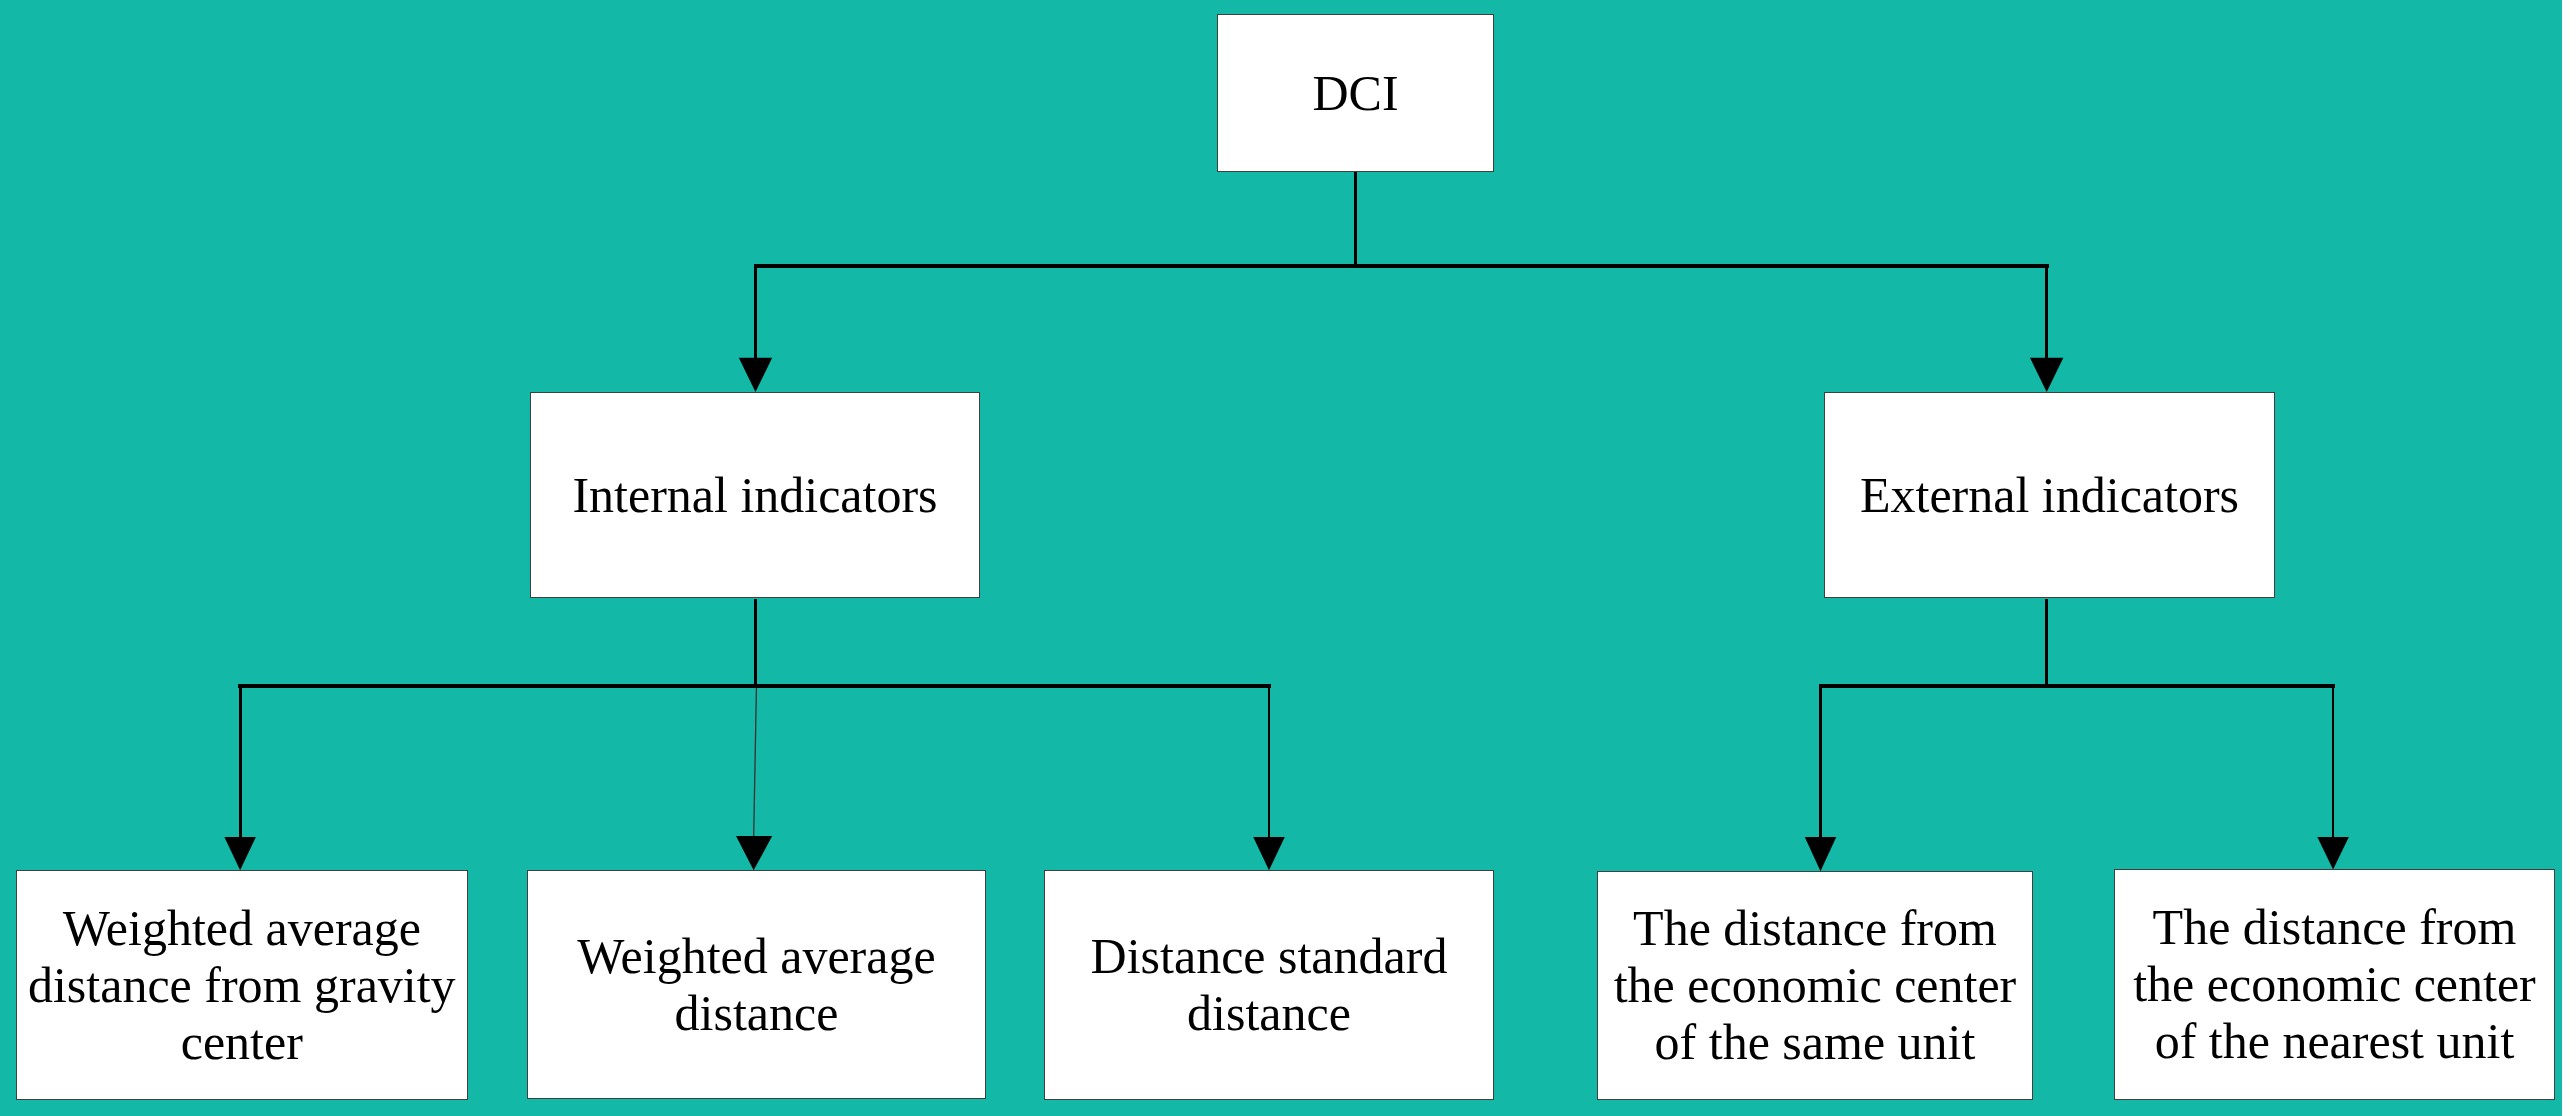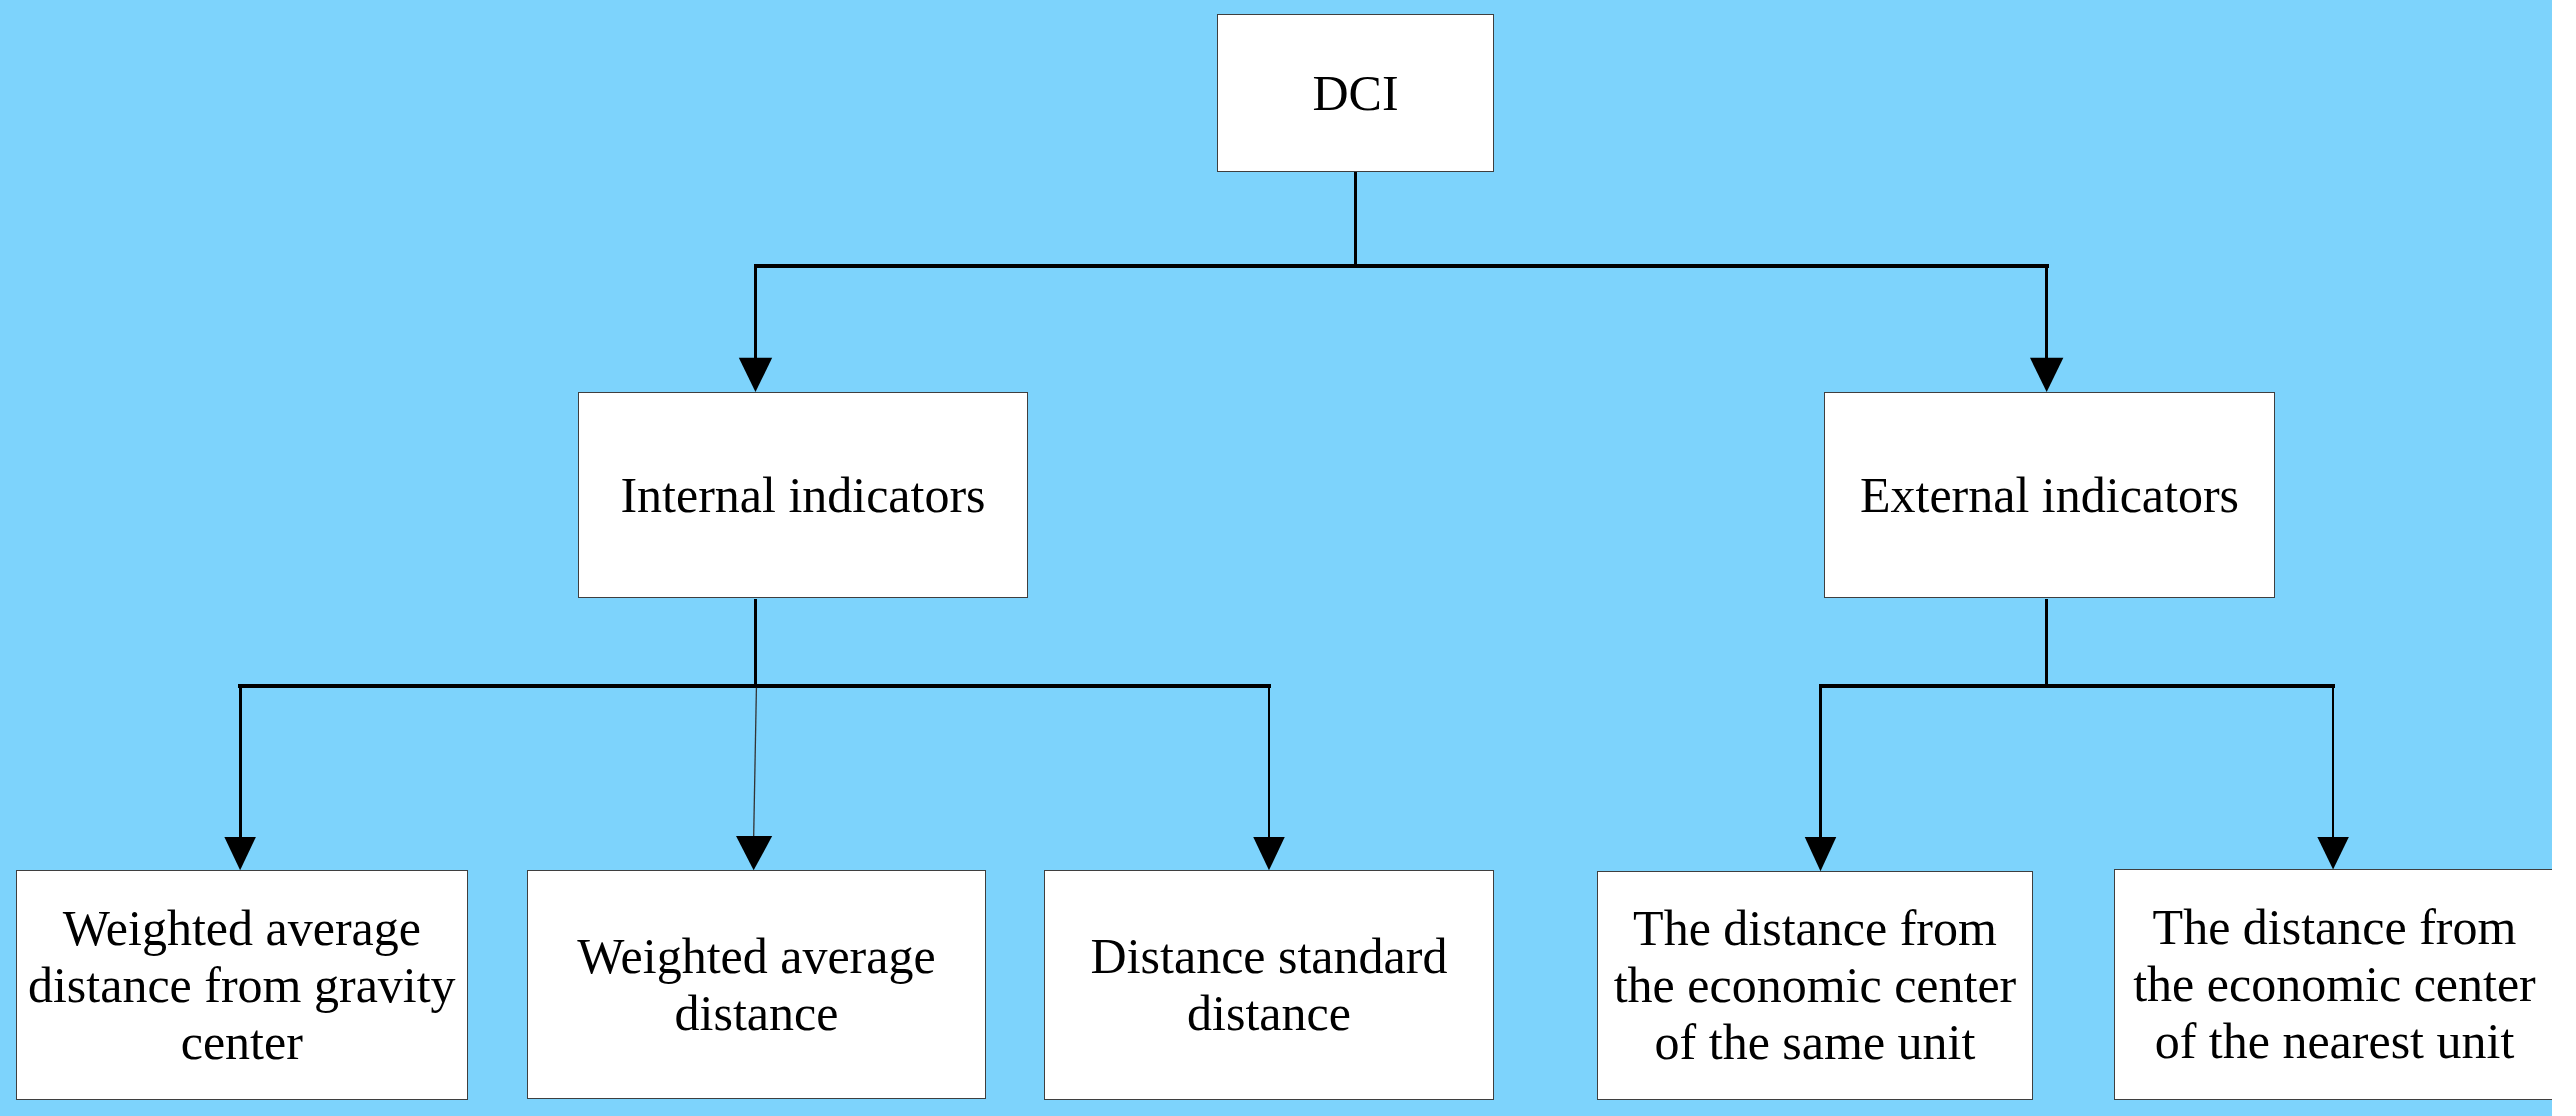--- a/index.html
+++ b/index.html
@@ -4,23 +4,24 @@
 <style>
   html, body {
     margin: 0;
     padding: 0;
     background: #ffffff;
   }
   #stage {
     position: relative;
     width: 2552px;
     height: 1116px;
-    background: #7dd3fc;
+    background: #14b8a6;
     font-family: "Liberation Serif", serif;
     overflow: hidden;
+    padding-left: 10px;
   }
   #connectors {
     position: absolute;
     left: 0;
     top: 0;
     width: 2576px;
     height: 1116px;
   }
   .node {
     position: absolute;
@@ -33,21 +34,21 @@
     text-align: center;
   }
   .node .label {
     white-space: pre-line;
     font-size: 50px;
     line-height: 57px;
     color: #000000;
   }
   
   #node-dci      { left: 1217px; top: 14px;  width: 277px; height: 158px; }
-  #node-internal { left: 530px;  top: 392px; width: 450px; height: 206px; margin-left: 48px; }
+  #node-internal { left: 530px;  top: 392px; width: 450px; height: 206px; }
   #node-external { left: 1824px; top: 392px; width: 451px; height: 206px; }
   #node-leaf1    { left: 15.8px;   top: 870px; width: 452px; height: 230px; }
   #node-leaf2    { left: 527px;  top: 870px; width: 459px; height: 229px; }
   #node-leaf3    { left: 1044px; top: 870px; width: 450px; height: 230px; }
   #node-leaf4    { left: 1597px; top: 871px; width: 436px; height: 229px; }
   #node-leaf5    { left: 2114px; top: 869px; width: 441px; height: 231px; }
 </style>
 </head>
 <body>
 

